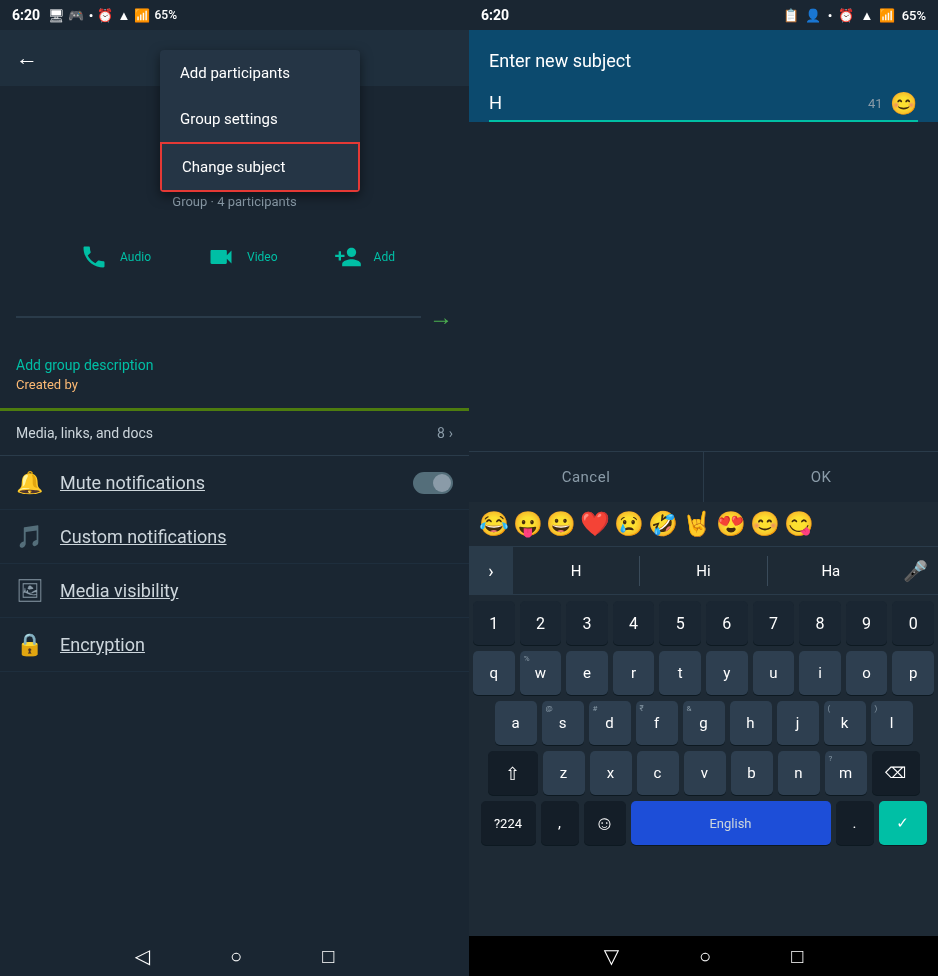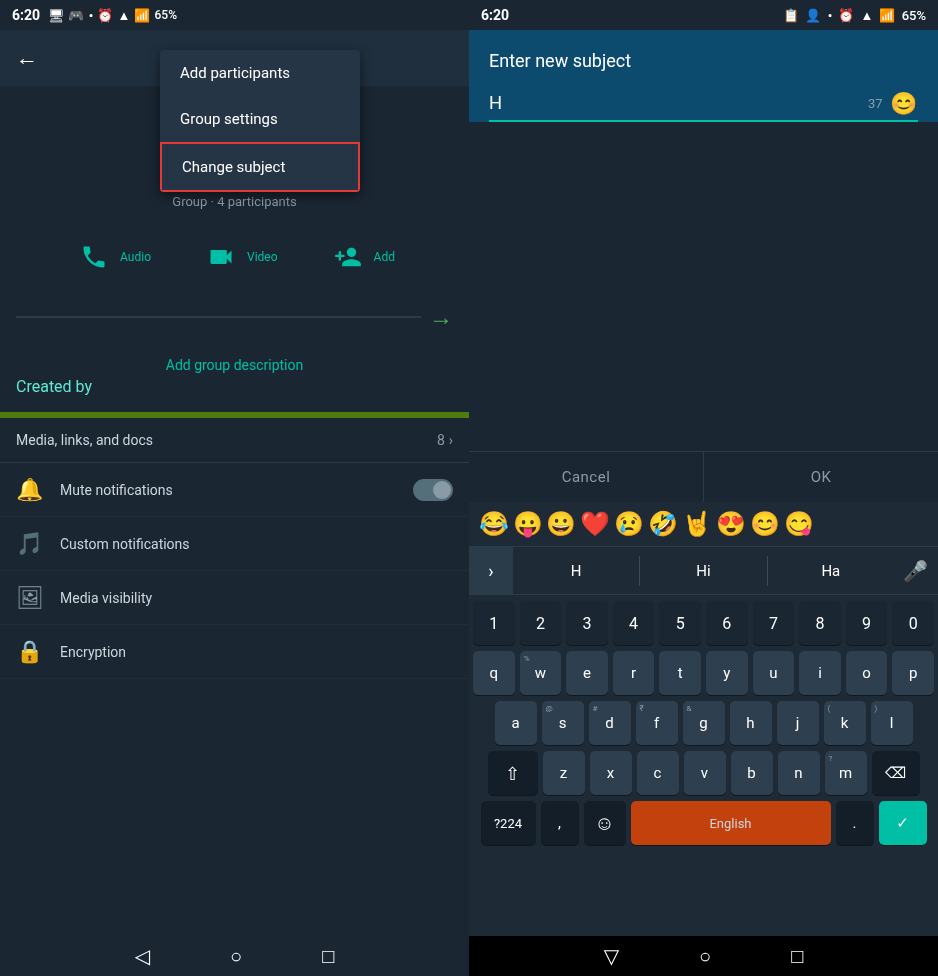--- a/index.html
+++ b/index.html
@@ -103,49 +103,48 @@
     }
 
     
     .desc-section {
       padding: 16px;
     }
     .desc-title {
       color: #00bfa5;
       font-size: 14px;
       margin-bottom: 4px;
-      text-align: center;
     }
     .desc-subtitle {
-      color: #5eead4;
-      font-size: 16px;
+      color: #fdba74;
+      font-size: 13px;
     }
 
     
     .media-row {
       display: flex;
       align-items: center;
       justify-content: space-between;
       padding: 14px 16px;
-      border-top: 6px solid #4d7c0f;
+      border-top: 3px solid #4d7c0f;
       border-bottom: 1px solid #2a3b4a;
     }
     .media-label { color: #cdd6dc; font-size: 14px; }
     .media-count { color: #8a9ba8; font-size: 14px; display: flex; align-items: center; gap: 4px; }
 
     
     .setting-row {
       display: flex;
       align-items: center;
       padding: 14px 16px;
       gap: 16px;
       border-bottom: 1px solid #1e2e3d;
     }
     .setting-icon { color: #8a9ba8; font-size: 22px; width: 28px; text-align: center; }
-    .setting-label { color: #cdd6dc; font-size: 14px; flex: 1; }
+    .setting-label { color: #cdd6dc; font-size: 18px; flex: 1; text-decoration: underline; }
     .toggle {
       width: 40px;
       height: 22px;
       background: #546e7a;
       border-radius: 11px;
       position: relative;
     }
     .toggle-thumb {
       width: 18px;
       height: 18px;
@@ -340,21 +339,21 @@
     }
     .key .sup {
       font-size: 8px;
       color: #8a9ba8;
       position: absolute;
       top: 3px;
       left: 4px;
     }
     .key.num-row { background: #1a2632; font-size: 16px; max-width: 42px; }
     .key.dark { background: #141e28; }
-    .key.space-key { flex: 3; max-width: 200px; background: #c2410c; font-size: 13px; color: #cdd6dc; }
+    .key.space-key { flex: 3; max-width: 200px; background: #1d4ed8; font-size: 13px; color: #cdd6dc; }
     .key.enter-key { background: #00bfa5; max-width: 48px; min-width: 48px; }
     .key.backspace-key { background: #141e28; max-width: 48px; }
     .key.shift-key { background: #141e28; max-width: 50px; font-size: 18px; }
     .key.num-key { background: #141e28; max-width: 55px; min-width: 50px; font-size: 13px; }
     .key.comma-key { background: #141e28; max-width: 38px; min-width: 34px; }
     .key.period-key { background: #141e28; max-width: 38px; min-width: 34px; }
     .key.emoji-key { background: #141e28; max-width: 42px; font-size: 20px; }
 
     
     .bottom-nav {
@@ -506,21 +505,21 @@
     <span>⏰</span>
     <span>▲</span>
     <span>📶</span>
     <span>65%</span>
   </div>
 
   <div class="subject-area">
     <div class="subject-title">Enter new subject</div>
     <div class="input-row">
       <input class="text-input" type="text" value="H" style="">
-      <span class="char-count">37</span>
+      <span class="char-count">41</span>
       <span class="emoji-btn">😊</span>
     </div>
   </div>
 
   <div class="subject-spacer" style="flex:1; min-height: 20px;"></div>
 
   <div class="cancel-ok-bar">
     <div class="cancel-btn">Cancel</div>
     <div class="ok-btn">OK</div>
   </div>

